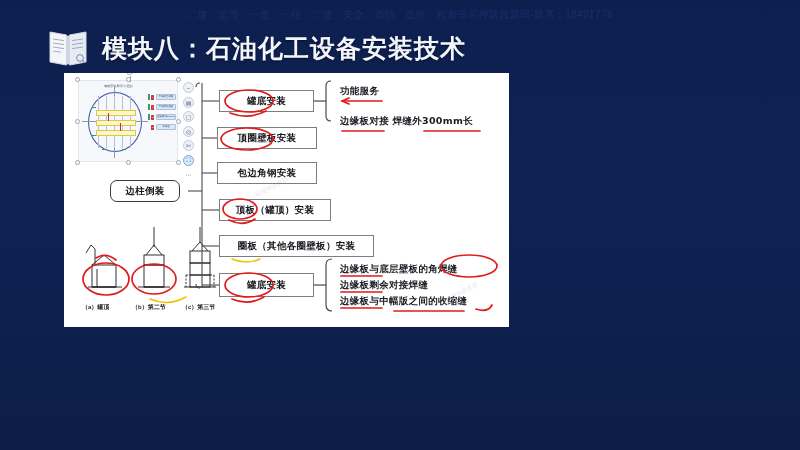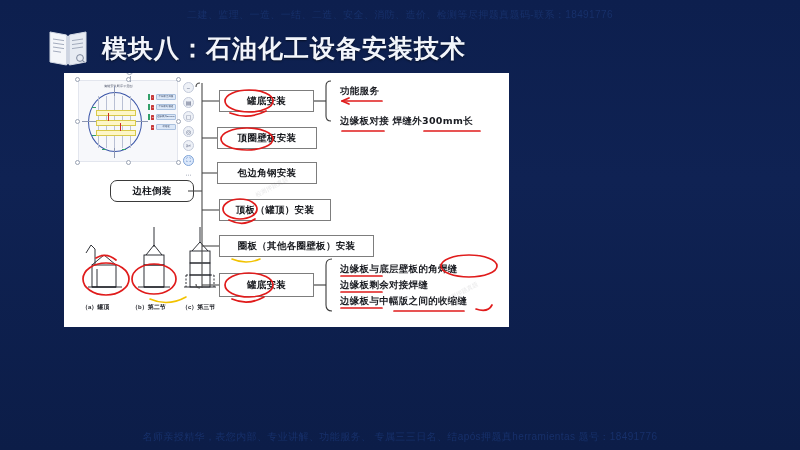--- a/index.html
+++ b/index.html
@@ -104,21 +104,20 @@
     position:absolute;color:rgba(120,120,130,.18);font-size:6px;white-space:nowrap;
     transform:rotate(-28deg);user-select:none;
   }
 </style>
 </head>
 <body>
 
 <div class="slide">
 
   <div class="watermark top">二建、监理、一造、一结、二造、安全、消防、造价、检测等尽押题真题码-联系：18491776</div>
-  <div class="watermark bottom">名师亲授精华，表您内部、专业讲解、功能服务、 专属三三日名、结após押题真herramientas 题号：18491776</div>
 
   <div class="title-row">
     <span class="book-icon">
       <svg width="44" height="44" viewBox="0 0 44 44">
         <path d="M4 6 L20.5 9 L20.5 39 L4 36 Z" fill="#f4f6fa" stroke="#d3d9e4" stroke-width="1"></path>
         <path d="M40 6 L23.5 9 L23.5 39 L40 36 Z" fill="#e7ebf3" stroke="#d3d9e4" stroke-width="1"></path>
         <path d="M20.5 9 L22 10 L23.5 9 L23.5 39 L22 38 L20.5 39 Z" fill="#cdd4e1"></path>
         <g stroke="#9aa3b6" stroke-width="0.9">
           <line x1="7" y1="13" x2="18" y2="14.6"></line>
           <line x1="7" y1="17" x2="18" y2="18.6"></line>
@@ -198,21 +197,21 @@
     <div class="toolbar">
       <div class="tb">−</div>
       <div class="tb">▤</div>
       <div class="tb">▢</div>
       <div class="tb">◎</div>
       <div class="tb">✄</div>
       <div class="tb on">⛶</div>
       <div class="tb" style="border:none;background:transparent;">⋯</div>
     </div>
 
-    <div class="fbox round" style="left:46px;top:107px;width:84px;height:22px;">边柱倒装</div>
+    <div class="fbox round" style="left:46px;top:107px;width:70px;height:22px;">边柱倒装</div>
 
     <div class="fbox" style="left:155px;top:17px;width:95px;height:22px;">罐底安装</div>
     <div class="fbox" style="left:153px;top:54px;width:100px;height:22px;">顶圈壁板安装</div>
     <div class="fbox" style="left:153px;top:89px;width:100px;height:22px;">包边角钢安装</div>
     <div class="fbox" style="left:155px;top:126px;width:112px;height:22px;">顶板（罐顶）安装</div>
     <div class="fbox" style="left:155px;top:162px;width:155px;height:22px;">圈板（其他各圈壁板）安装</div>
     <div class="fbox" style="left:155px;top:200px;width:95px;height:24px;">罐底安装</div>
 
     <div class="rtext" style="left:276px;top:12px;">功能服务</div>
     <div class="rtext" style="left:276px;top:42px;">边缘板对接 焊缝外300mm长</div>

